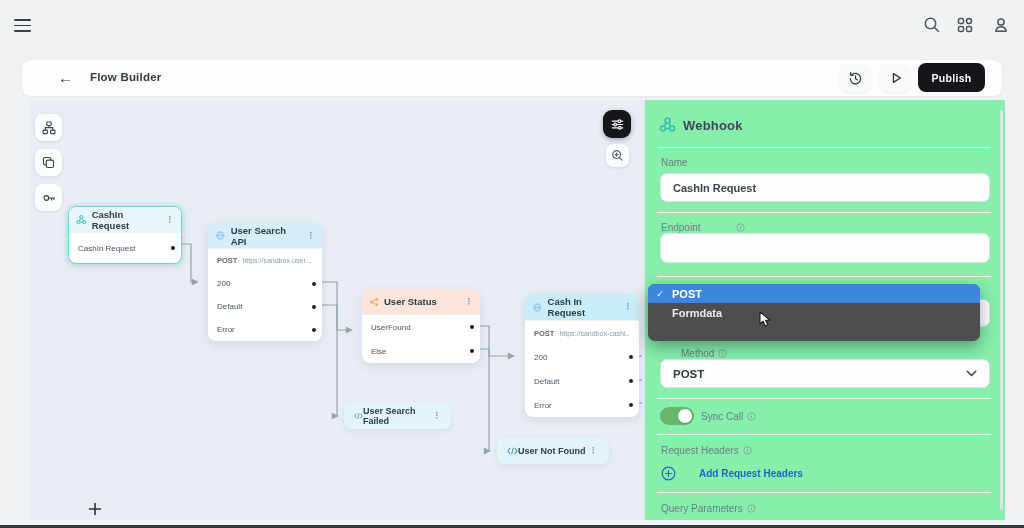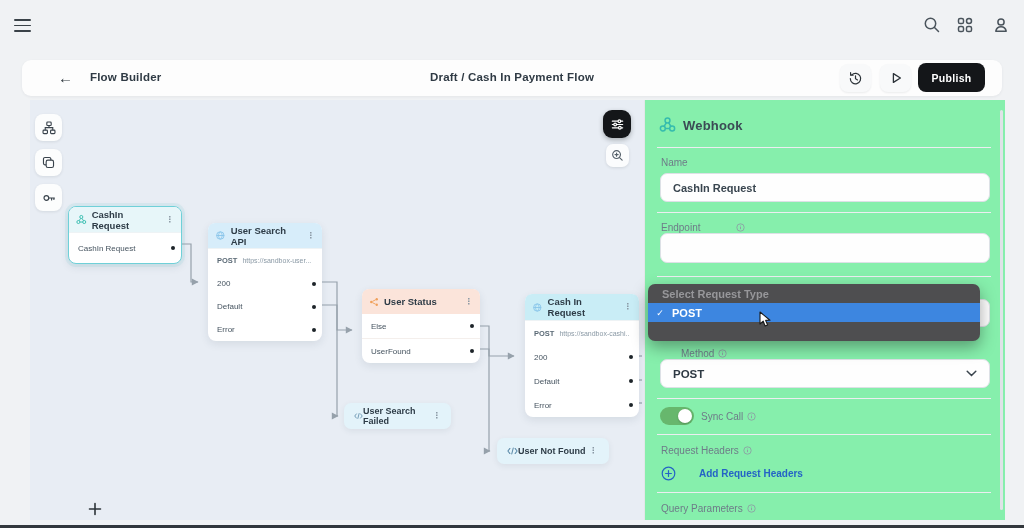--- a/index.html
+++ b/index.html
@@ -93,21 +93,20 @@
   <div class="abs topnav-icon" style="left:992px;">
     <svg width="18" height="18" viewBox="0 0 18 18" fill="none" stroke="currentColor" stroke-width="1.5" stroke-linecap="round">
         <circle cx="9" cy="6" r="3.1"></circle>
         <path d="M3.8 15.2c.6-3 2.7-4.4 5.2-4.4s4.6 1.4 5.2 4.4z" stroke-linejoin="round"></path>
       </svg>
   </div>
 
   <div class="abs toolbar">
     <div class="abs back-arrow">←</div>
     <div class="abs tb-title">Flow Builder</div>
-    <div class="abs tb-crumb">Draft / Cash In Payment Flow</div>
     <div class="abs tb-btn" style="left:818px;">
       <svg width="15" height="15" viewBox="0 0 15 15" fill="none" stroke="currentColor" stroke-width="1.2" stroke-linecap="round">
           <path d="M2.3 7.5a5.2 5.2 0 1 0 1.5-3.6"></path>
           <path d="M2.6 1.7v2.5h2.5"></path>
           <path d="M7.5 4.8v2.9l2 1.2"></path>
         </svg>
     </div>
     <div class="abs tb-btn" style="left:858px;">
       <svg width="14" height="14" viewBox="0 0 14 14" fill="none" stroke="currentColor" stroke-width="1.3" stroke-linejoin="round">
           <path d="M4.4 2.6v8.8l7-4.4z"></path>
@@ -225,26 +224,26 @@
     <div class="node-header" style="background:#fbe4da;">
       <svg width="10" height="10" viewBox="0 0 16 16" fill="none" stroke="#f0a05a" stroke-width="1.5">
           <circle cx="3.6" cy="8" r="1.9" fill="#f0a05a" stroke="none"></circle>
           <circle cx="12.4" cy="3.6" r="1.9" fill="#f0a05a" stroke="none"></circle>
           <circle cx="12.4" cy="12.4" r="1.9" fill="#f0a05a" stroke="none"></circle>
           <path d="M5.3 7.1l5.4-2.7M5.3 8.9l5.4 2.7"></path>
         </svg>
       <span>User Status</span>
       <span class="node-menu">⋮</span>
     </div>
+    <div class="node-row" style="height:24px;border-top:1px solid #f4efec;">
+        <span>UserFound</span>
+        <span class="port"></span>
+      </div>
     <div class="node-row" style="height:24px;">
         <span>Else</span>
-        <span class="port"></span>
-      </div>
-    <div class="node-row" style="height:24px;border-top:1px solid #f4efec;">
-        <span>UserFound</span>
         <span class="port"></span>
       </div>
   </div>
 
   <div class="node" style="left:525px;top:294px;width:114px;z-index:3;">
     <div class="node-header" style="height:26px;background:#c9edf6;">
       <svg width="11" height="11" viewBox="0 0 16 16" fill="none" stroke="#85c3e9" stroke-width="1.3">
           <circle cx="8" cy="8" r="5.6"></circle>
           <path d="M2.4 8h11.2M8 2.4c-3.6 3.4-3.6 7.8 0 11.2M8 2.4c3.6 3.4 3.6 7.8 0 11.2"></path>
         </svg>
@@ -366,25 +365,27 @@
       <svg class="info-ic" viewBox="0 0 10 10" fill="none">
           <circle cx="5" cy="5" r="4.1" stroke="currentColor" stroke-width=".9"></circle>
           <path d="M5 4.4v2.4M5 2.9v.8" stroke="currentColor" stroke-width="1"></path>
         </svg>
     </div>
 
     <div class="scrollbar"></div>
   </div>
 
   <div class="abs dropdown">
-    <div class="dd-row dd-placeholder">Select Request Type</div>
     <div class="dd-row dd-selected">
       <span class="dd-check">✓</span>
       <span>POST</span>
     </div>
+    <div class="dd-row dd-option">
+      <span>Formdata</span>
+    </div>
   </div>
 
   <svg class="abs cursor" width="14" height="17" viewBox="0 0 14 17">
     <path d="M1 1 L1 13 L4.2 10.2 L6.1 15 L8.6 14 L6.6 9.4 L11 9.2 Z" fill="#fff" stroke="#1a1a1a" stroke-width="1.1" stroke-linejoin="round"></path>
   </svg>
 
   <div class="abs bottom-line"></div>
 </div>
 
 </body></html>

